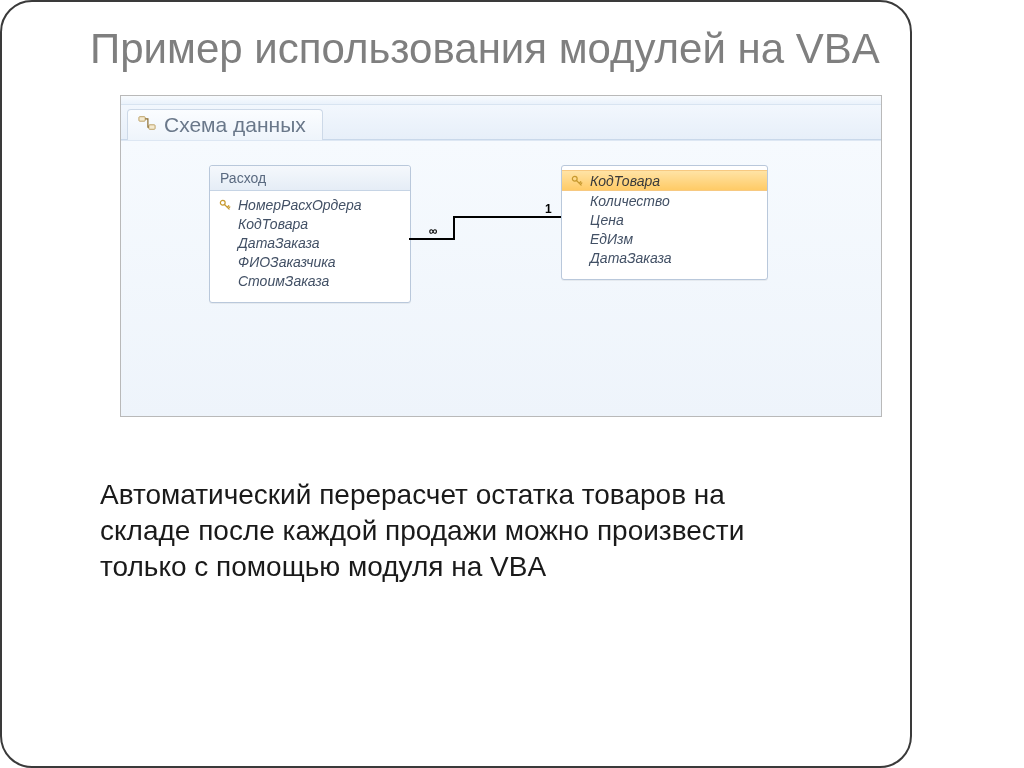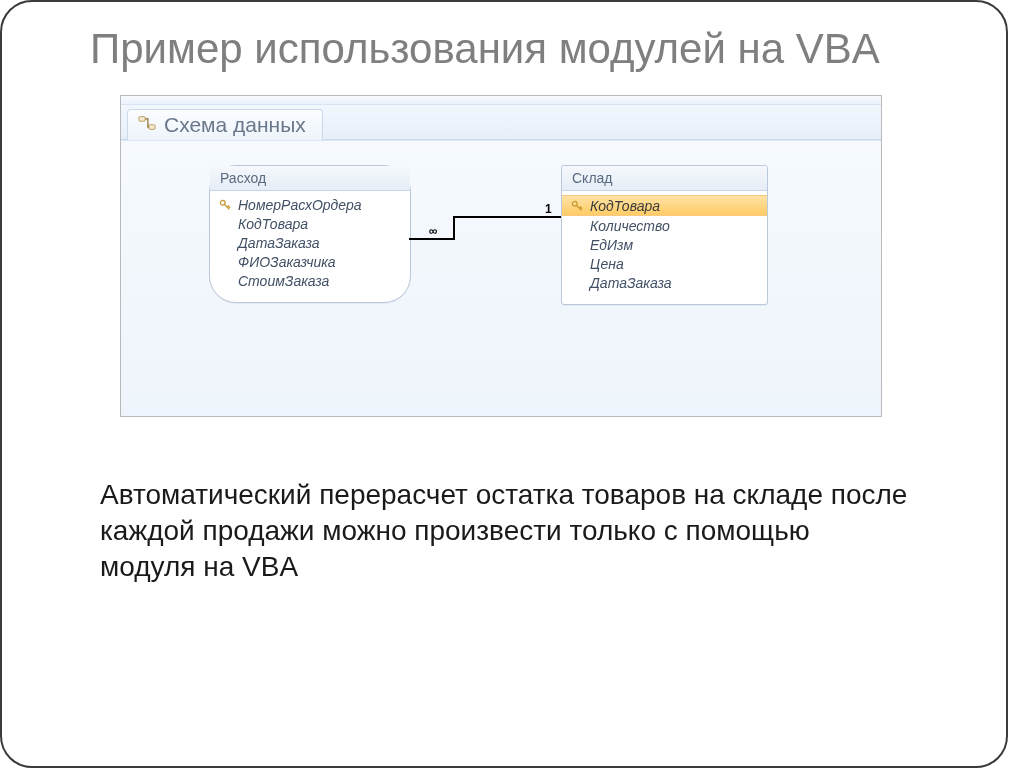--- a/index.html
+++ b/index.html
@@ -6,21 +6,21 @@
     margin: 0;
     padding: 0;
     width: 1024px;
     height: 768px;
     background: #fff;
     font-family: "Segoe UI", Tahoma, Arial, sans-serif;
     color: #4a4a4a;
   }
   .slide {
     box-sizing: border-box;
-    width: 1008px;
+    width: 912px;
     height: 768px;
     padding: 18px 28px 24px 28px;
     position: relative;
     border: 2px solid #3a3a3a;
     border-radius: 32px;
   }
   .title {
     font-size: 42px;
     font-weight: 400;
     color: #7f7f7f;
@@ -107,21 +107,21 @@
     width: 14px;
     display: flex;
     justify-content: center;
   }
   .row.selected {
     background: linear-gradient(#ffe3a5, #ffcb66);
     border-top: 1px solid #f7c981;
     border-bottom: 1px solid #f7c981;
     color: #3a3a3a;
   }
-  .left-tbl { left: 88px; top: 24px; border-radius: 27px; }
+  .left-tbl { left: 88px; top: 24px; }
   .right-tbl { left: 440px; top: 24px; width: 205px; }
   
   .conn {
     position: absolute;
     left: 288px;
     top: 75px;
     width: 152px;
     height: 30px;
     pointer-events: none;
   }
@@ -191,42 +191,41 @@
               <span>ФИОЗаказчика</span>
             </div>
             <div class="row">
               <span class="key-slot"></span>
               <span>СтоимЗаказа</span>
             </div>
           </div>
       </div>
 
       <div class="tbl right-tbl">
-        <div class="hdr">Склад</div>
         <div class="body">
             <div class="row selected">
               <span class="key-slot">
                 <svg width="12" height="12" viewBox="0 0 16 16">
   <circle cx="5" cy="5" r="3.2" fill="none" stroke="#c7992e" stroke-width="1.6"></circle>
   <path d="M7.3 7.3 L13.5 13.5 M11 11 l2 -2 M12.5 12.5 l2 -2" stroke="#c7992e" stroke-width="1.6" fill="none" stroke-linecap="round"></path>
 </svg>
               </span>
               <span>КодТовара</span>
             </div>
             <div class="row">
               <span class="key-slot"></span>
               <span>Количество</span>
             </div>
             <div class="row">
               <span class="key-slot"></span>
+              <span>Цена</span>
+            </div>
+            <div class="row">
+              <span class="key-slot"></span>
               <span>ЕдИзм</span>
-            </div>
-            <div class="row">
-              <span class="key-slot"></span>
-              <span>Цена</span>
             </div>
             <div class="row">
               <span class="key-slot"></span>
               <span>ДатаЗаказа</span>
             </div>
           </div>
       </div>
 
       <div class="conn">
         <div class="wire" style="left:0; top:22px; width:44px; height:2px;"></div>

